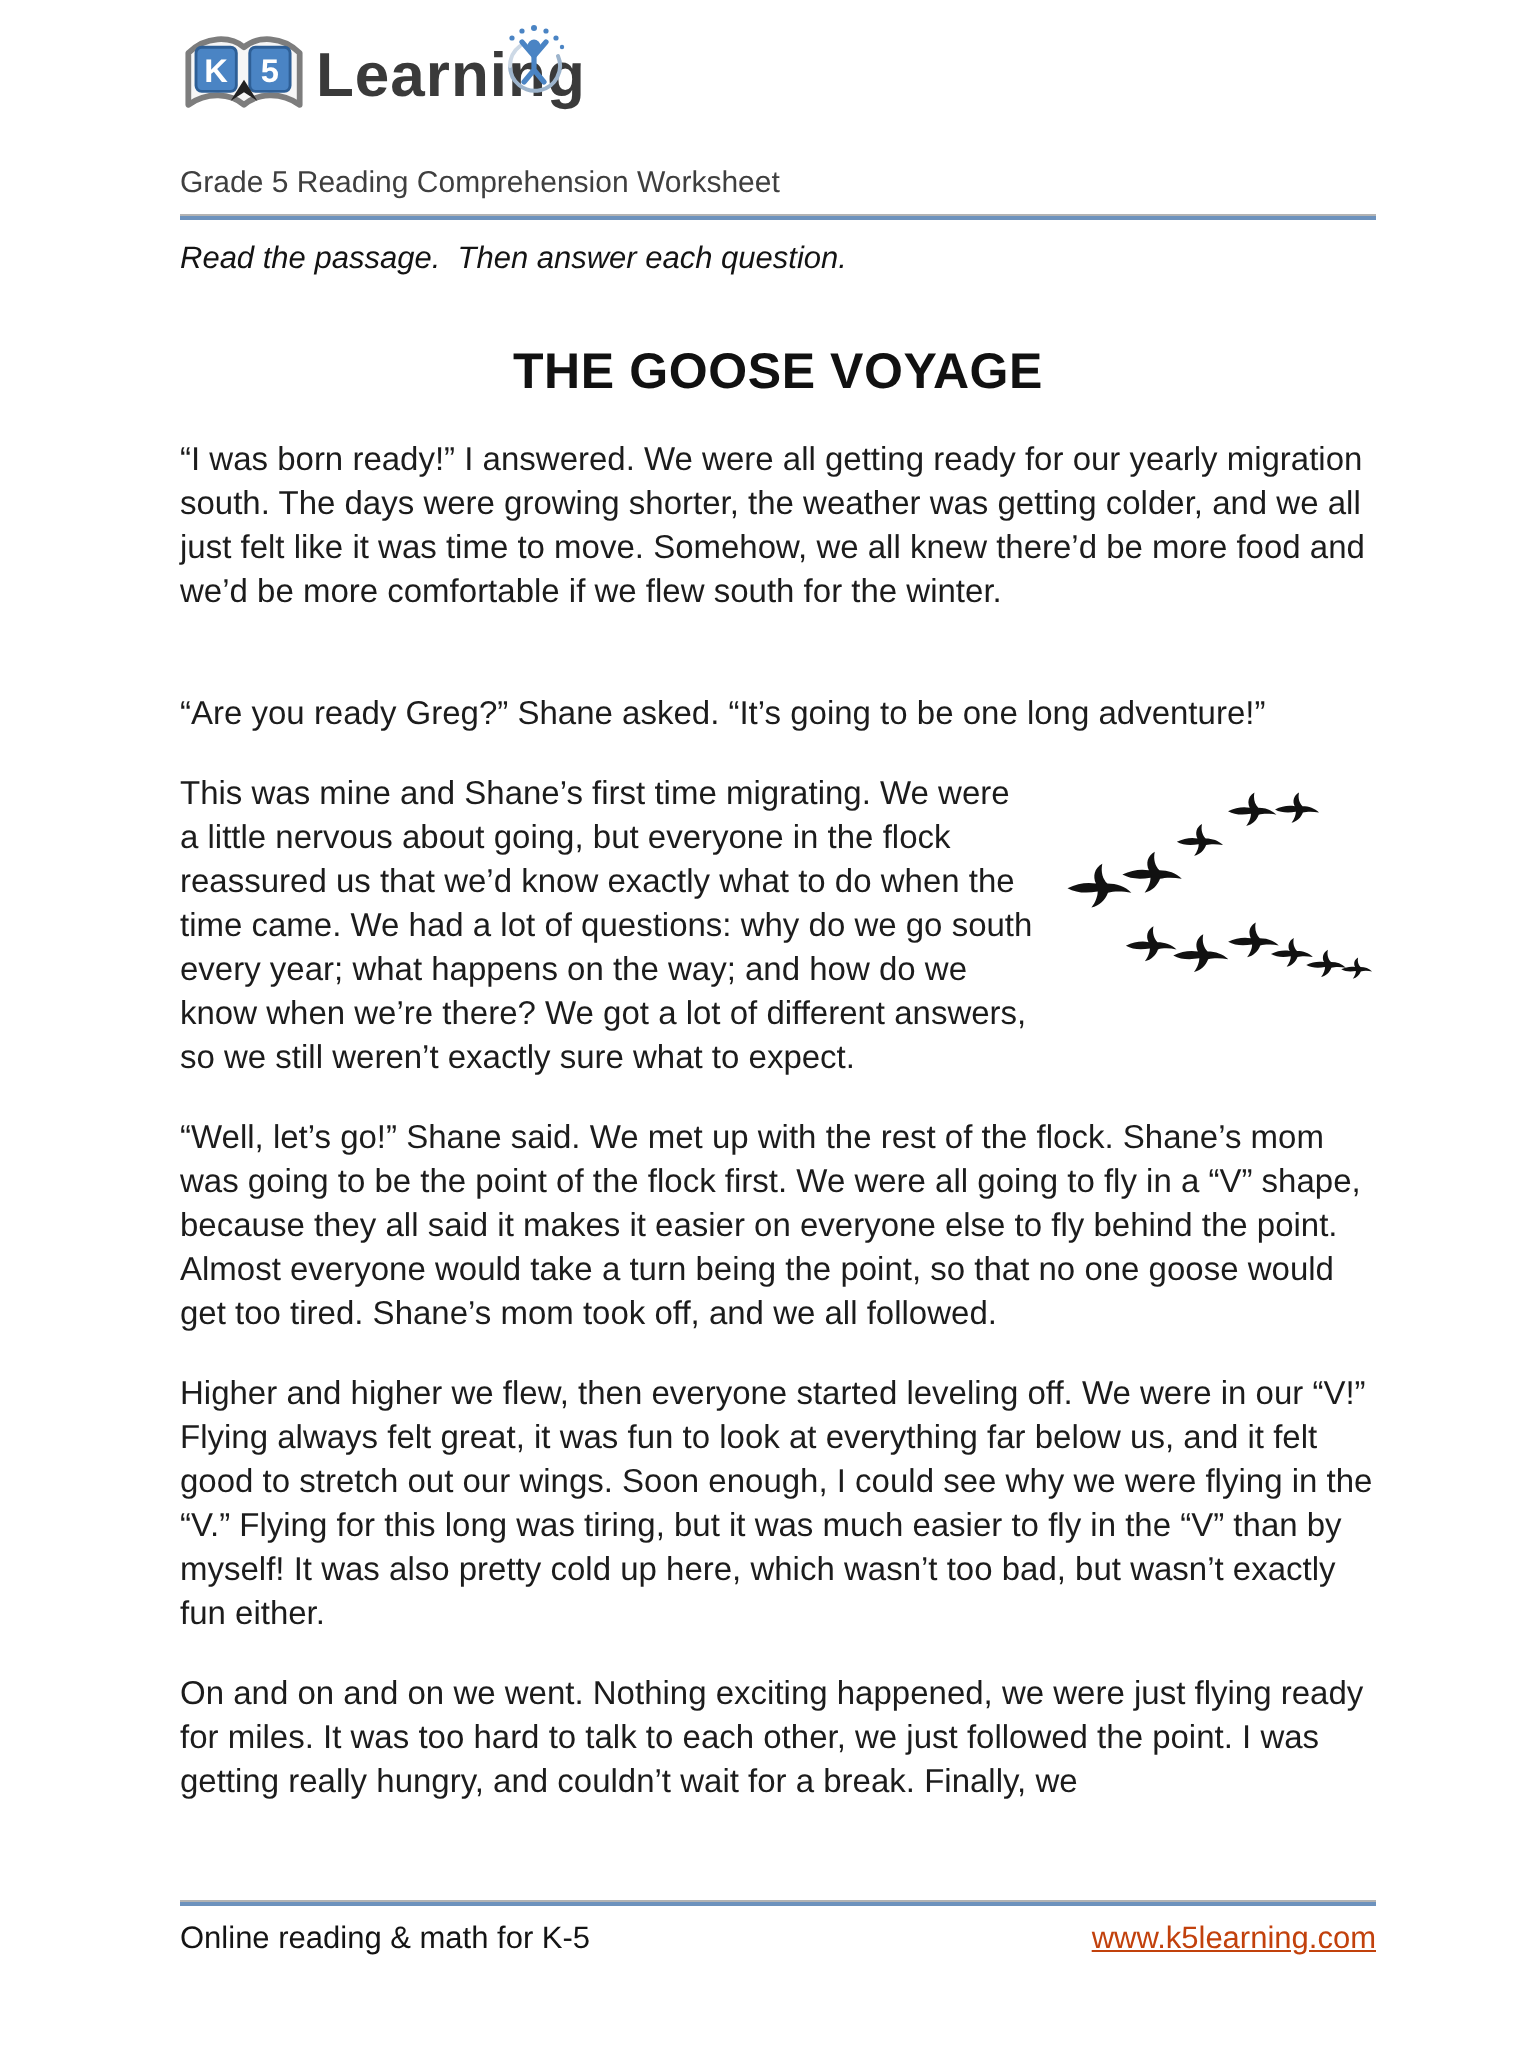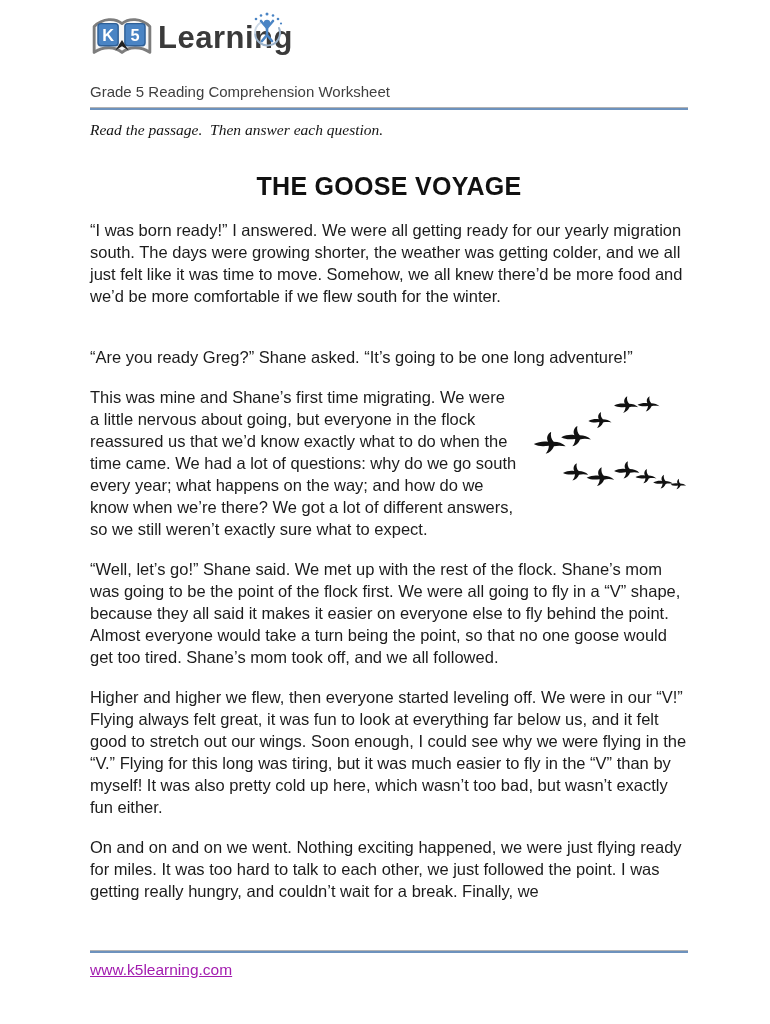--- a/index.html
+++ b/index.html
@@ -16,34 +16,34 @@
   .logo-row { display:flex; align-items:center; gap:4px; }
   .logo-word {
     font-size:31px; font-weight:bold; color:#3a3a3a;
     letter-spacing:0.5px; line-height:46px;
   }
   .logo-person { position:absolute; left:158px; top:-3px; }
 
   
   .ws-label { margin-top:21px; font-size:15px; color:#3f3f3f; }
   .rule { margin-top:7px; height:2px; background:#6d92bd; border-top:1px solid #b3b3b3; }
-  .instruction { margin-top:11px; font-size:15.5px; font-style:italic; color:#141414;font-family:Liberation Serif, serif; }
+  .instruction { margin-top:11px; font-size:15.5px; font-style:italic; color:#141414; }
 
   
   .title { margin-top:33px; text-align:center; font-size:25px; font-weight:bold; letter-spacing:0.3px; color:#111; }
   .para { margin:18px 0; font-size:16.5px; line-height:22px; color:#1c1c1c; }
   .para.first { margin-top:39px; }
   .geese { float:right; margin:2px 0 2px 12px; }
 
   
   .footer { position:absolute; left:90px; right:82px; top:950px; }
   .footer-rule { height:2px; background:#6d92bd; border-top:1px solid #b3b3b3; }
   .footer-row { display:flex; justify-content:space-between; margin-top:8px; font-size:15.5px; }
   .footer-left { color:#141414; }
-  .footer-link { color:#a21caf; text-decoration:underline; cursor:pointer; }
+  .footer-link { color:#c2410c; text-decoration:underline; cursor:pointer; }
 </style>
 </head>
 <body>
 
 <div class="page">
 
   <div class="logo">
     <div class="logo-row">
       <svg width="64" height="48" viewBox="0 0 66 50">
         <path d="M4 13 C13 4 26 4 33 10 C40 4 53 4 62 13 L62 40 C52 33 40 34 33 40 C26 34 14 33 4 40 Z" fill="#f6f6f6" stroke="#7d7d7d" stroke-width="3" stroke-linejoin="round"></path>
@@ -100,15 +100,16 @@
 
   <p class="para">“Well, let’s go!” Shane said. We met up with the rest of the flock. Shane’s mom was going to be the point of the flock first. We were all going to fly in a “V” shape, because they all said it makes it easier on everyone else to fly behind the point. Almost everyone would take a turn being the point, so that no one goose would get too tired. Shane’s mom took off, and we all followed.</p>
   <p class="para">Higher and higher we flew, then everyone started leveling off. We were in our “V!” Flying always felt great, it was fun to look at everything far below us, and it felt good to stretch out our wings. Soon enough, I could see why we were flying in the “V.” Flying for this long was tiring, but it was much easier to fly in the “V” than by myself! It was also pretty cold up here, which wasn’t too bad, but wasn’t exactly fun either.</p>
   <p class="para">On and on and on we went. Nothing exciting happened, we were just flying ready for miles. It was too hard to talk to each other, we just followed the point. I was getting really hungry, and couldn’t wait for a break. Finally, we</p>
 
 </div>
 
 <div class="footer">
   <div class="footer-rule"></div>
   <div class="footer-row">
+    <span class="footer-left">Online reading &amp; math for K-5</span>
     <a class="footer-link">www.k5learning.com</a>
   </div>
 </div>
 
 </body></html>

